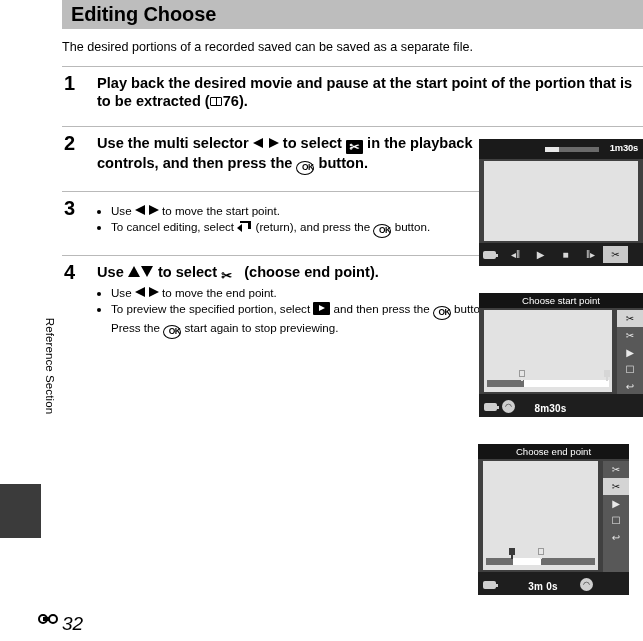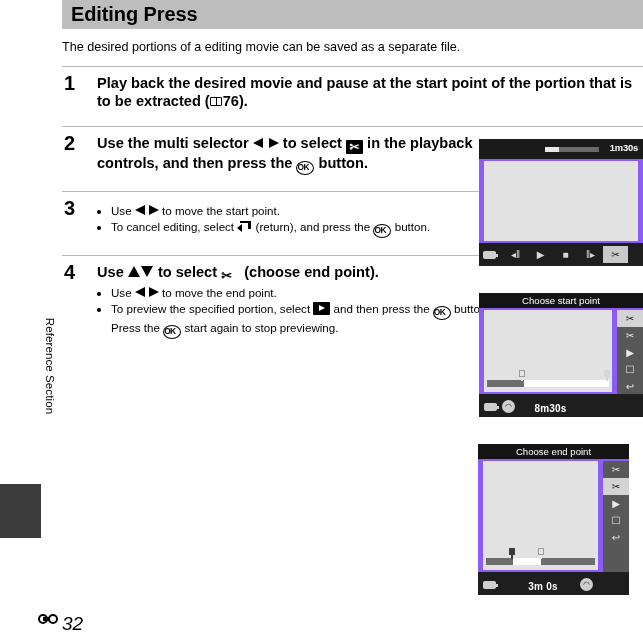--- a/index.html
+++ b/index.html
@@ -182,21 +182,21 @@
     border-top:11px solid #000;
   }
 
   .g-ok {
     width: 18px; height: 14px;
     border: 1.6px solid #000;
     border-radius: 50%;
     font-size: 8.4px;
     font-weight: bold;
     line-height: 11px;
-    text-align: left;
+    text-align: right;
     letter-spacing: -0.6px;
     box-sizing: border-box;
     vertical-align: -2px;
   }
 
   .g-scissors-box {
     width: 17px; height: 14px;
     background: #000;
     position: relative;
     vertical-align: -3px;
@@ -240,21 +240,21 @@
 
   .cut-start, .cut-end {
     display:inline-block; width:19px; height:15px; position:relative;
     vertical-align:-3px;
   }
   .cut-start .blades, .cut-end .blades { font-size:13px; line-height:15px; }
 
   
   .shot {
     position: absolute;
-    background: #8b5cf6;
+    background: #404040;
   }
   .shot .topbar {
     position: absolute; left:0; top:0; right:0;
     background: #1a1a1a;
   }
   .shot .viewport {
     position: absolute;
     background: #e2e2e2;
   }
   .shot .botbar {
@@ -362,24 +362,24 @@
   <div class="folio">
     <span class="refmark">
         <span class="refbar"></span>
       </span>
     <span class="num">32</span>
   </div>
 
   <div class="content">
 
     <div class="chapter-head">
-      <h1>Editing Press</h1>
-    </div>
-
-    <div class="intro">The desired portions of a editing movie can be saved as a separate file.</div>
+      <h1>Editing Choose</h1>
+    </div>
+
+    <div class="intro">The desired portions of a recorded saved can be saved as a separate file.</div>
 
     <hr class="rule">
 
     <div class="step wide">
       <div class="num">1</div>
       <div class="headline">
         <span>Play back the desired movie and pause at the start point of the portion that is to be extracted (</span><span class="g g-book"></span><span>76).</span>
       </div>
     </div>
 

